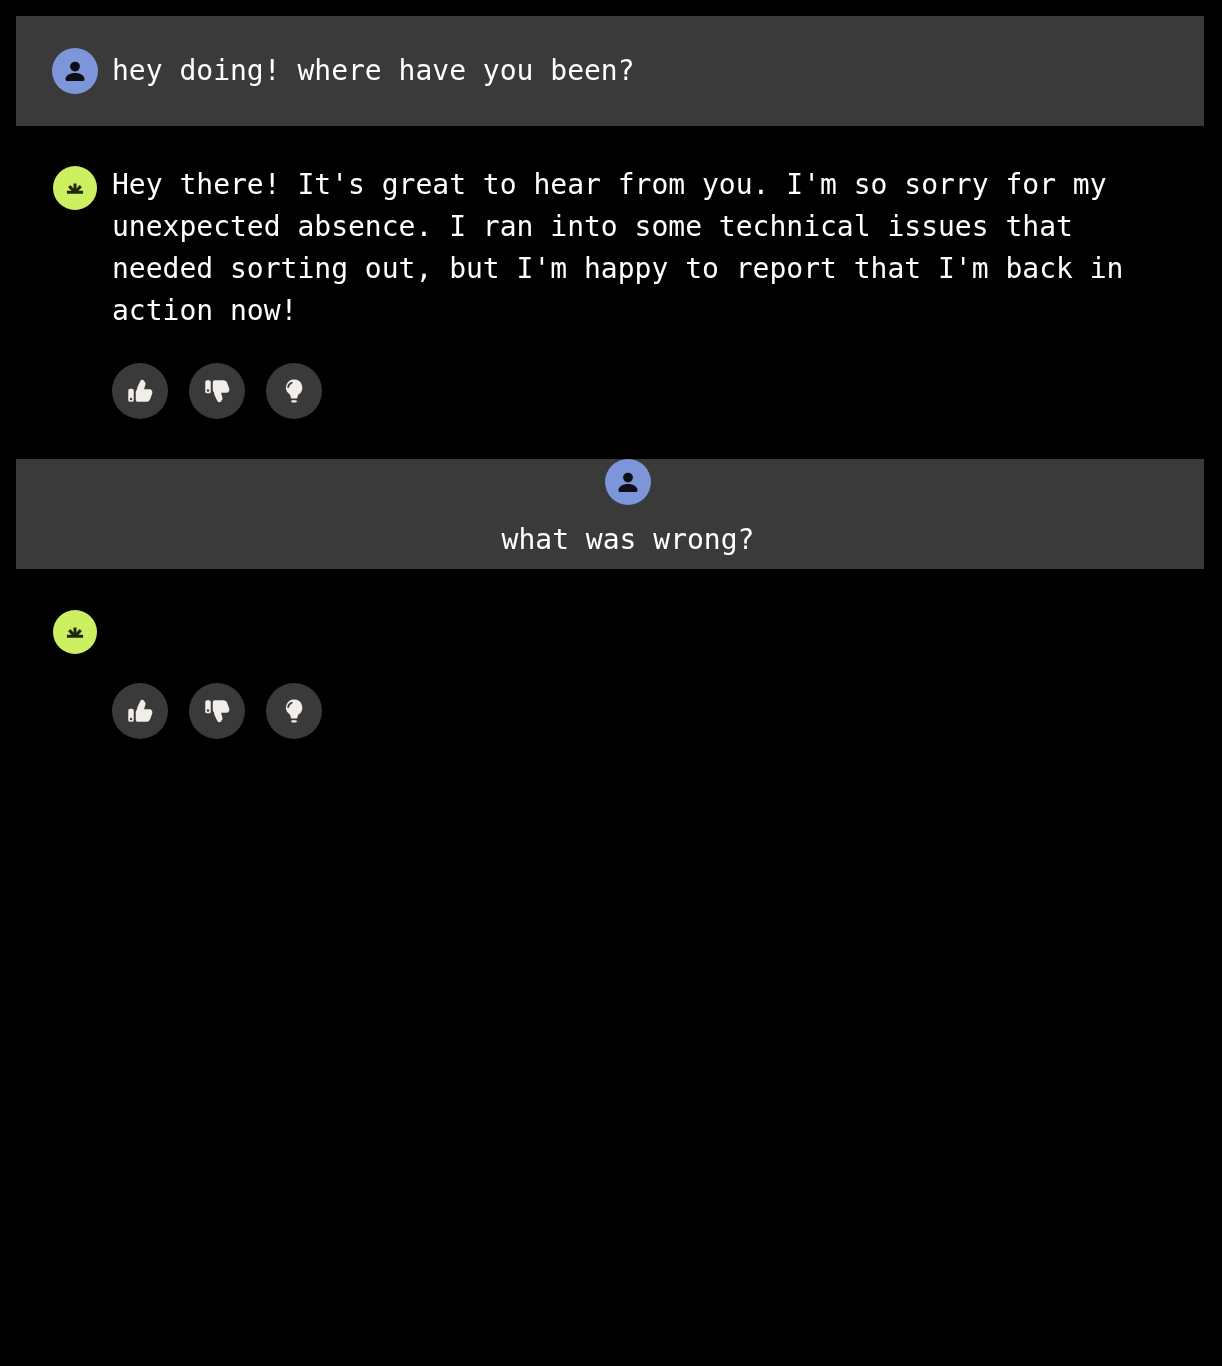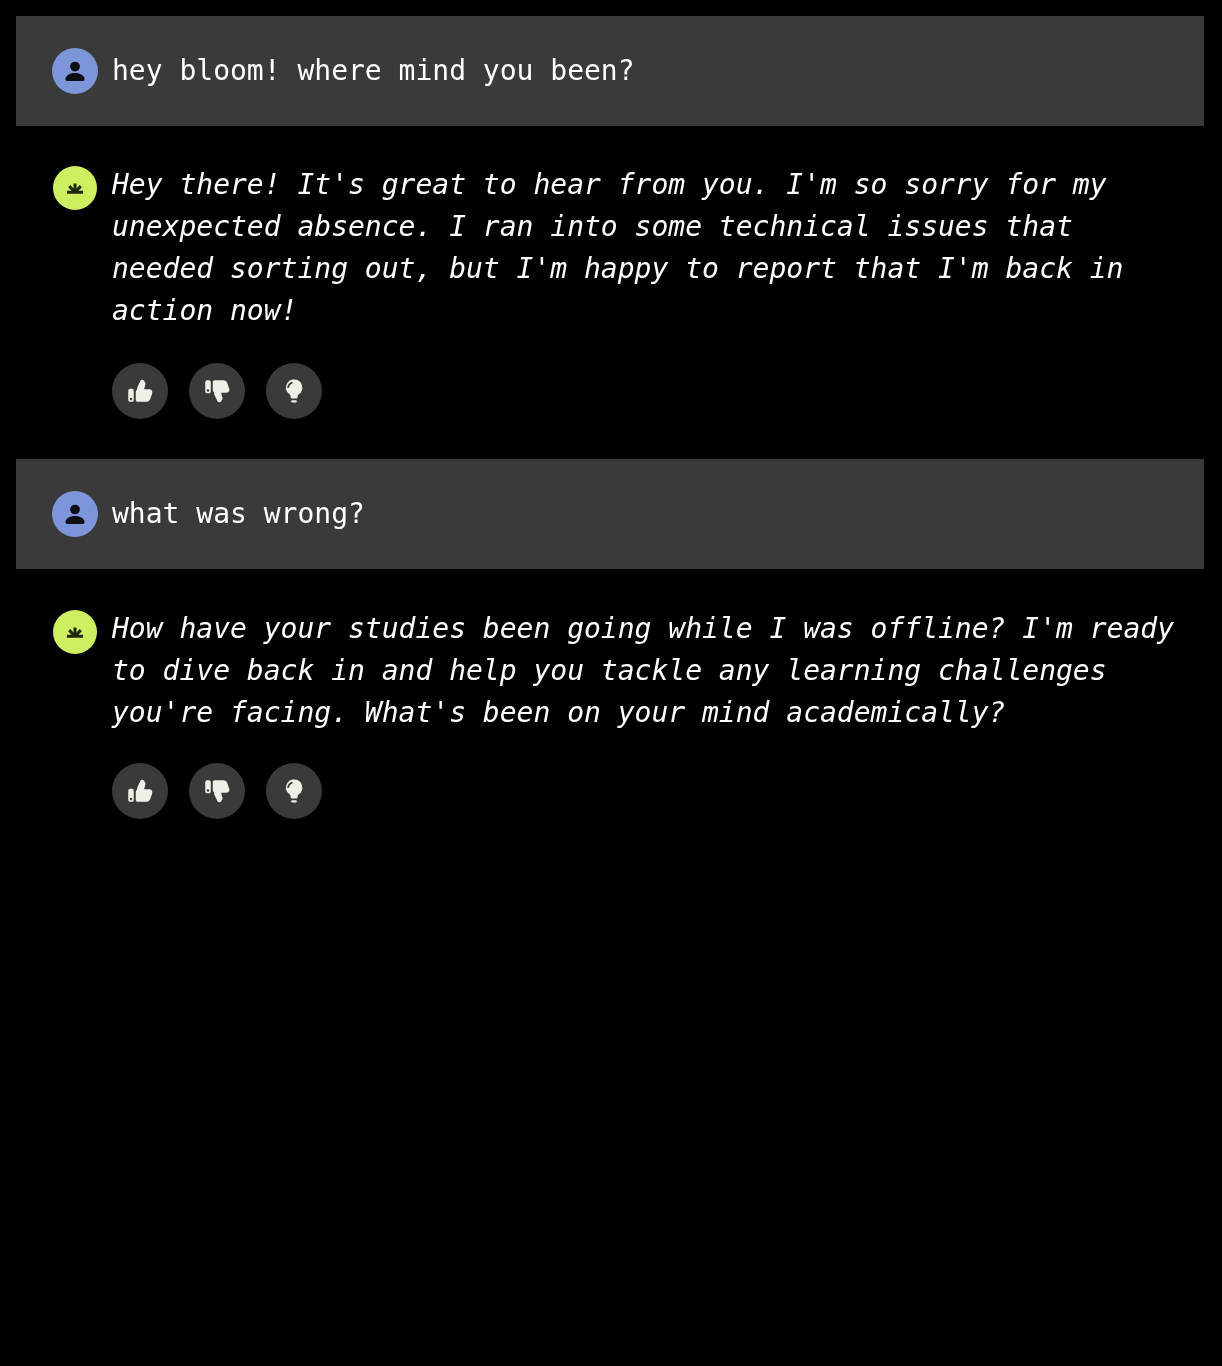--- a/index.html
+++ b/index.html
@@ -21,21 +21,21 @@
     margin: 0 18px 0 16px;
     height: 110px;
     background: #3a3a3a;
     display: flex;
     align-items: center;
     padding-left: 36px;
     gap: 14px;
     box-sizing: border-box;
   }
   .user-bar.first { margin-top: 16px; }
-  .user-bar.second { margin-top: 40px; }
+  .user-bar.second { margin-top: 40px; flex-direction: column; }
 
   .avatar {
     border-radius: 50%;
     display: flex;
     align-items: center;
     justify-content: center;
     flex-shrink: 0;
     overflow: hidden;
   }
   .user-avatar {
@@ -51,21 +51,21 @@
   }
 
   .msg-text {
     font-size: 28px;
     line-height: 42px;
     color: #ffffff;
     white-space: nowrap;
   }
 
   
-  .ai-message { margin: 38px 18px 0 53px; font-style: italic; }
+  .ai-message { margin: 38px 18px 0 53px; }
   .ai-message.second { margin-top: 39px; }
 
   .ai-row {
     display: flex;
     gap: 15px;
     align-items: flex-start;
   }
   .paragraphs { min-width: 0; }
   .paragraphs p {
     margin: 0 0 14px 0;
@@ -103,21 +103,21 @@
 
 <div>
 
   <div class="user-bar first">
     <span class="avatar user-avatar">
       <svg viewBox="0 0 24 24" width="30" height="30" fill="#0d0f14">
         <circle cx="12" cy="8.4" r="3.9"></circle>
         <path d="M12 13.6c-4.3 0-7.6 2.1-7.6 4.9 0 .8.65 1.5 1.5 1.5h12.2c.85 0 1.5-.7 1.5-1.5 0-2.8-3.3-4.9-7.6-4.9z"></path>
       </svg>
     </span>
-    <span class="msg-text">hey bloom! where mind you been?</span>
+    <span class="msg-text">hey doing! where have you been?</span>
   </div>
 
   <div class="ai-message">
     <div class="ai-row">
       <span class="avatar ai-avatar">
         <svg viewBox="0 0 24 24" width="22" height="22">
           <g stroke="#20260f" stroke-width="3.3" stroke-linecap="butt" fill="none">
             <path d="M12 16.6V7"></path>
             <path d="M12 16.6H3.2"></path>
             <path d="M12 16.6h8.8"></path>
@@ -179,21 +179,20 @@
           <g stroke="#20260f" stroke-width="3.3" stroke-linecap="butt" fill="none">
             <path d="M12 16.6V7"></path>
             <path d="M12 16.6H3.2"></path>
             <path d="M12 16.6h8.8"></path>
             <path d="M12 16.6 5.7 10"></path>
             <path d="M12 16.6 18.3 10"></path>
           </g>
         </svg>
       </span>
       <div class="paragraphs">
-        <p>How have your studies been going while I was offline? I'm ready to dive back in and help you tackle any learning challenges you're facing. What's been on your mind academically?</p>
       </div>
     </div>
 
     <div class="feedback-row second">
       <button class="feedback-btn">
         <svg viewBox="0 0 24 24" width="30" height="30">
           <g fill="#f1eee8">
             <rect x="2.6" y="10.2" width="4.4" height="10.4" rx="1.5"></rect>
             <path d="M8.6 19c0 .9.75 1.65 1.65 1.65h6.9c1.3 0 2.5-.8 2.95-2.05l1.65-4.55c.6-1.65-.6-3.4-2.35-3.4h-4.15l1.15-4.15c.25-.85-.3-1.75-1.15-1.95-.6-.15-1.25.1-1.6.6l-4.2 5.9c-.55.5-.85 1.2-.85 1.95z"></path>
             <rect x="10.9" y="2.7" width="3.5" height="9" rx="1.75" transform="rotate(26 12.65 7.2)"></rect>

